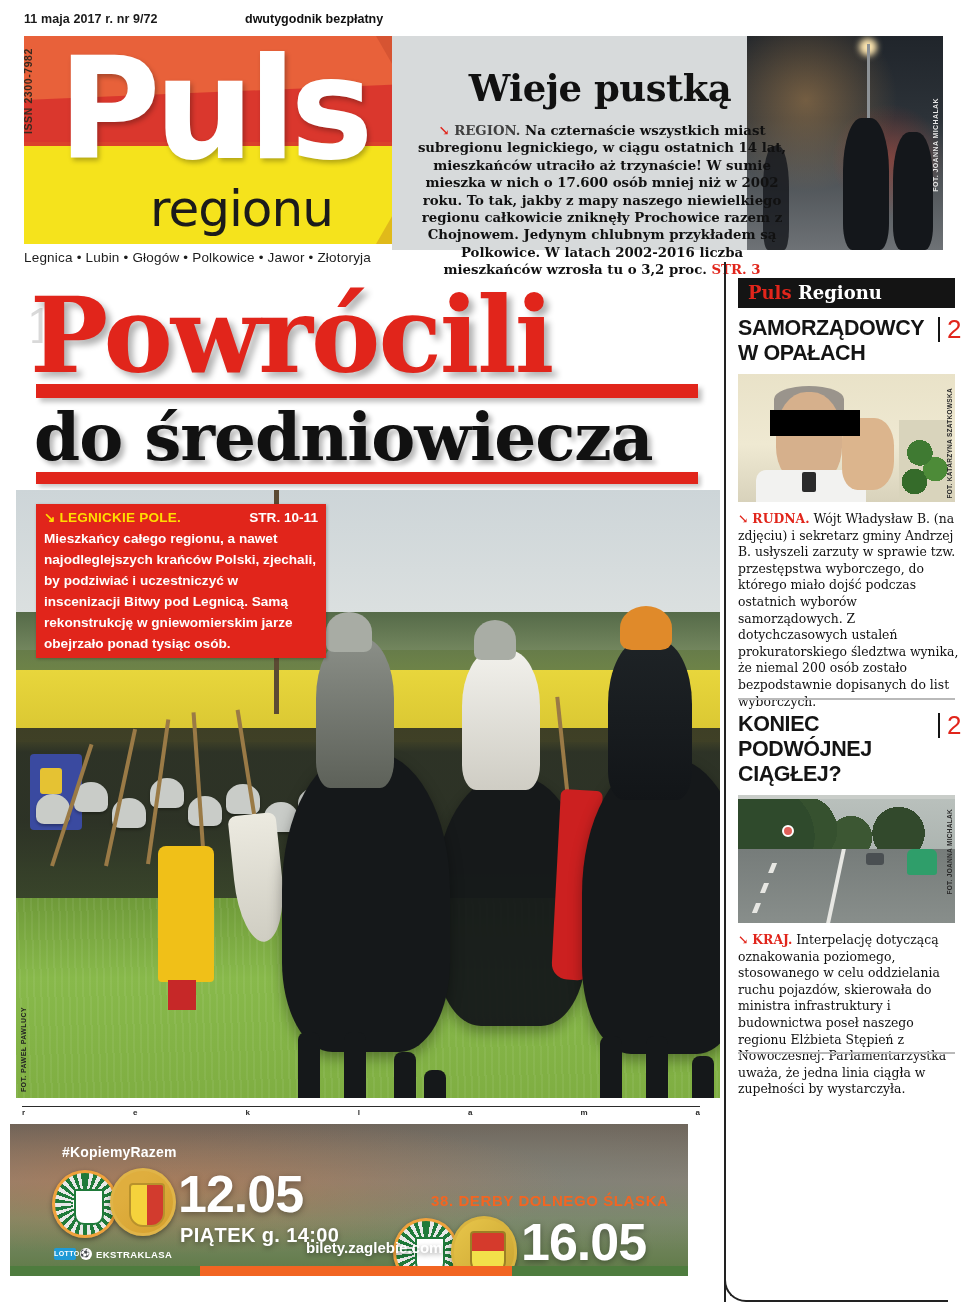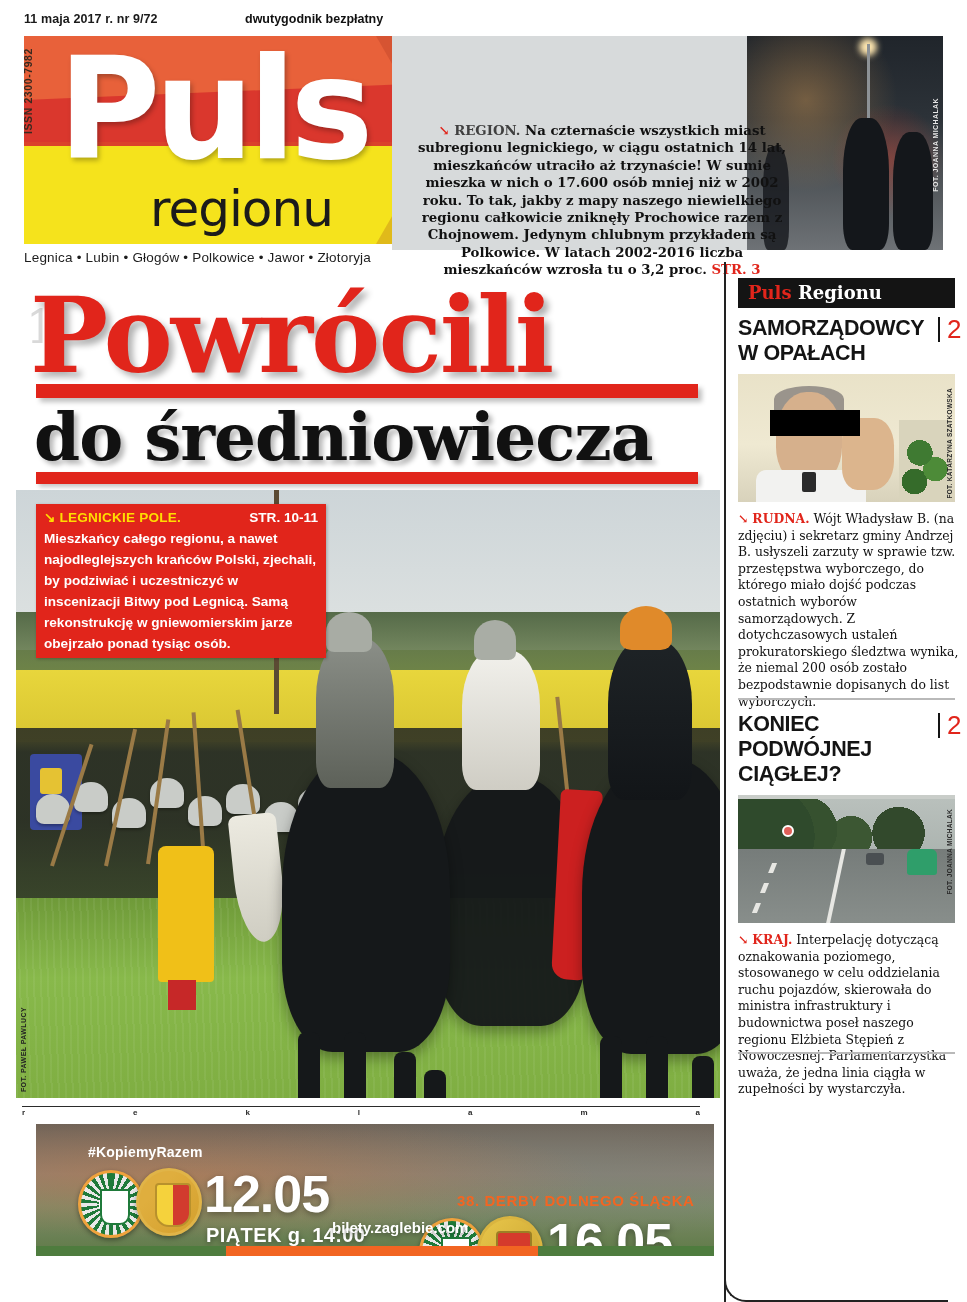--- a/index.html
+++ b/index.html
@@ -254,21 +254,21 @@
   .reklama {
     position:absolute; left:22px; top:1106px; width:678px;
     border-top:1px solid #2b2b2b;
     padding-top:1px;
     font-size:8px; color:#2b2b2b; font-weight:700;
     display:flex; justify-content:space-between;
   }
 
   
   .ad {
-    position:absolute; left:36px; top:1124px; width:678px; height:132px;
+    position:absolute; left:10px; top:1124px; width:678px; height:152px;
     overflow:hidden;
     background:
       radial-gradient(ellipse at 22% 40%, rgba(190,120,70,.55), transparent 55%),
       radial-gradient(ellipse at 78% 35%, rgba(120,130,120,.5), transparent 55%),
       linear-gradient(to bottom, #6d6258 0%, #8c8176 38%, #7d8a6a 62%, #5e7a46 100%);
   }
   .ad .half { position:absolute; top:0; height:152px; width:339px; }
   .ad .left { left:0; }
   .ad .right { left:339px;margin-top:48px; }
   .ad-hash {
@@ -489,20 +489,21 @@
 
   <div class="top-right">
     <div class="tr-photo">
       <div class="glow"></div>
       <div class="lamp"></div>
       <div class="fig f3"></div>
       <div class="fig f1"></div>
       <div class="fig f2"></div>
       <div class="tr-credit">FOT. JOANNA MICHALAK</div>
     </div>
+    <div class="tr-headline">Wieje pustką</div>
     <div class="tr-body">
       <span class="arrow">↘</span>
       <span class="kicker">REGION.</span><span> Na czternaście wszystkich miast subregionu legnickiego, w ciągu ostatnich 14 lat, mieszkańców utraciło aż trzynaście! W sumie mieszka w nich o 17.600 osób mniej niż w 2002 roku. To tak, jakby z mapy naszego niewielkiego regionu całkowicie zniknęły Prochowice razem z Chojnowem. Jedynym chlubnym przykładem są Polkowice. W latach 2002-2016 liczba mieszkańców wzrosła tu o 3,2 proc. </span><span class="strona">STR. 3</span>
     </div>
   </div>
 
   <div class="pagenum">1</div>
   <div class="head1">Powrócili</div>
   <div class="head1-rule"></div>
   <div class="head2">do średniowiecza</div>

